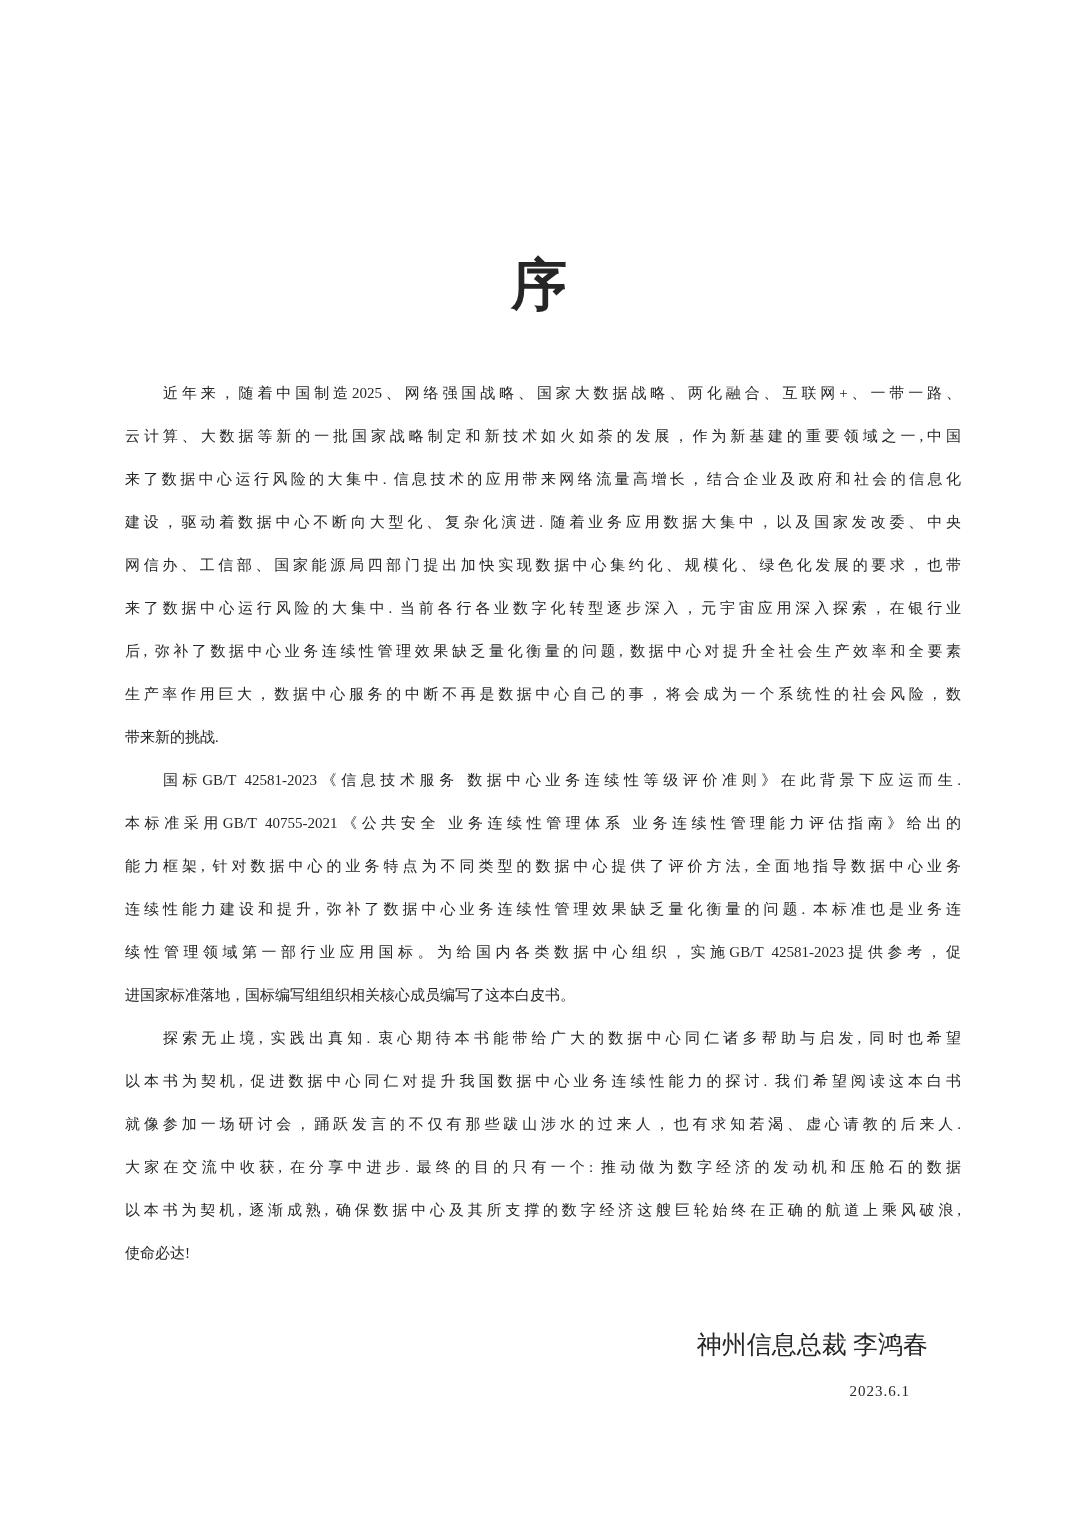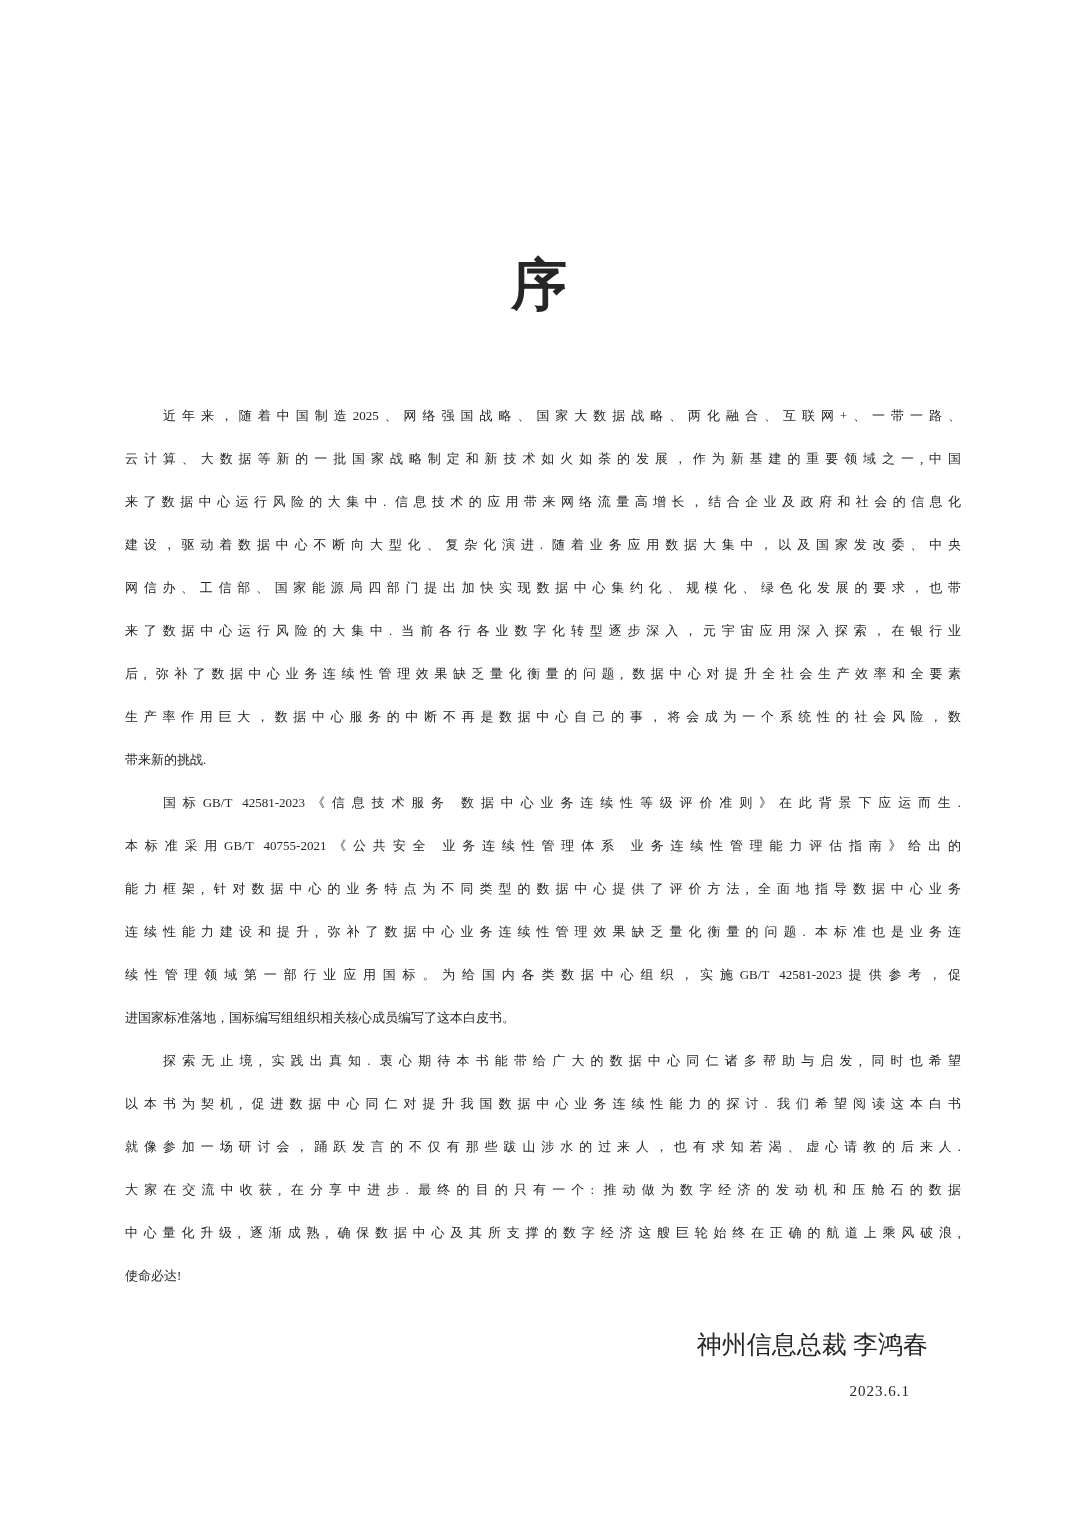--- a/index.html
+++ b/index.html
@@ -18,24 +18,24 @@
     top: 248px;
     left: 0;
     width: 100%;
     text-align: center;
     font-size: 56px;
     font-weight: bold;
     letter-spacing: 2px;
   }
   .body-text {
     position: absolute;
-    top: 394px;
+    top: 372px;
     left: 125px;
     width: 836px;
-    font-size: 13px;
+    font-size: 15px;
   }
   .paragraph { margin: 0; }
   .line {
     line-height: 43px;
     height: 43px;
     text-align: justify;
     text-align-last: justify;
     overflow: hidden;
     white-space: nowrap;
   }
@@ -81,21 +81,21 @@
         <div class="line">能力框架, 针对数据中心的业务特点为不同类型的数据中心提供了评价方法, 全面地指导数据中心业务</div>
         <div class="line">连续性能力建设和提升, 弥补了数据中心业务连续性管理效果缺乏量化衡量的问题. 本标准也是业务连</div>
         <div class="line">续性管理领域第一部行业应用国标。为给国内各类数据中心组织，实施GB/T 42581-2023提供参考，促</div>
         <div class="line last">进国家标准落地，国标编写组组织相关核心成员编写了这本白皮书。</div>
       </div>
       <div class="paragraph">
         <div class="line first">探索无止境, 实践出真知. 衷心期待本书能带给广大的数据中心同仁诸多帮助与启发, 同时也希望</div>
         <div class="line">以本书为契机, 促进数据中心同仁对提升我国数据中心业务连续性能力的探讨. 我们希望阅读这本白书</div>
         <div class="line">就像参加一场研讨会，踊跃发言的不仅有那些跋山涉水的过来人，也有求知若渴、虚心请教的后来人.</div>
         <div class="line">大家在交流中收获, 在分享中进步. 最终的目的只有一个: 推动做为数字经济的发动机和压舱石的数据</div>
-        <div class="line">中心量化升级, 逐渐成熟, 确保数据中心及其所支撑的数字经济这艘巨轮始终在正确的航道上乘风破浪,</div>
+        <div class="line">以本书为契机, 逐渐成熟, 确保数据中心及其所支撑的数字经济这艘巨轮始终在正确的航道上乘风破浪,</div>
         <div class="line last">使命必达!</div>
       </div>
     </div>
 
   <div class="signature-line">神州信息总裁  李鸿春</div>
 
   <div class="date-line">2023.6.1</div>
 </div>
 
 </body></html>

